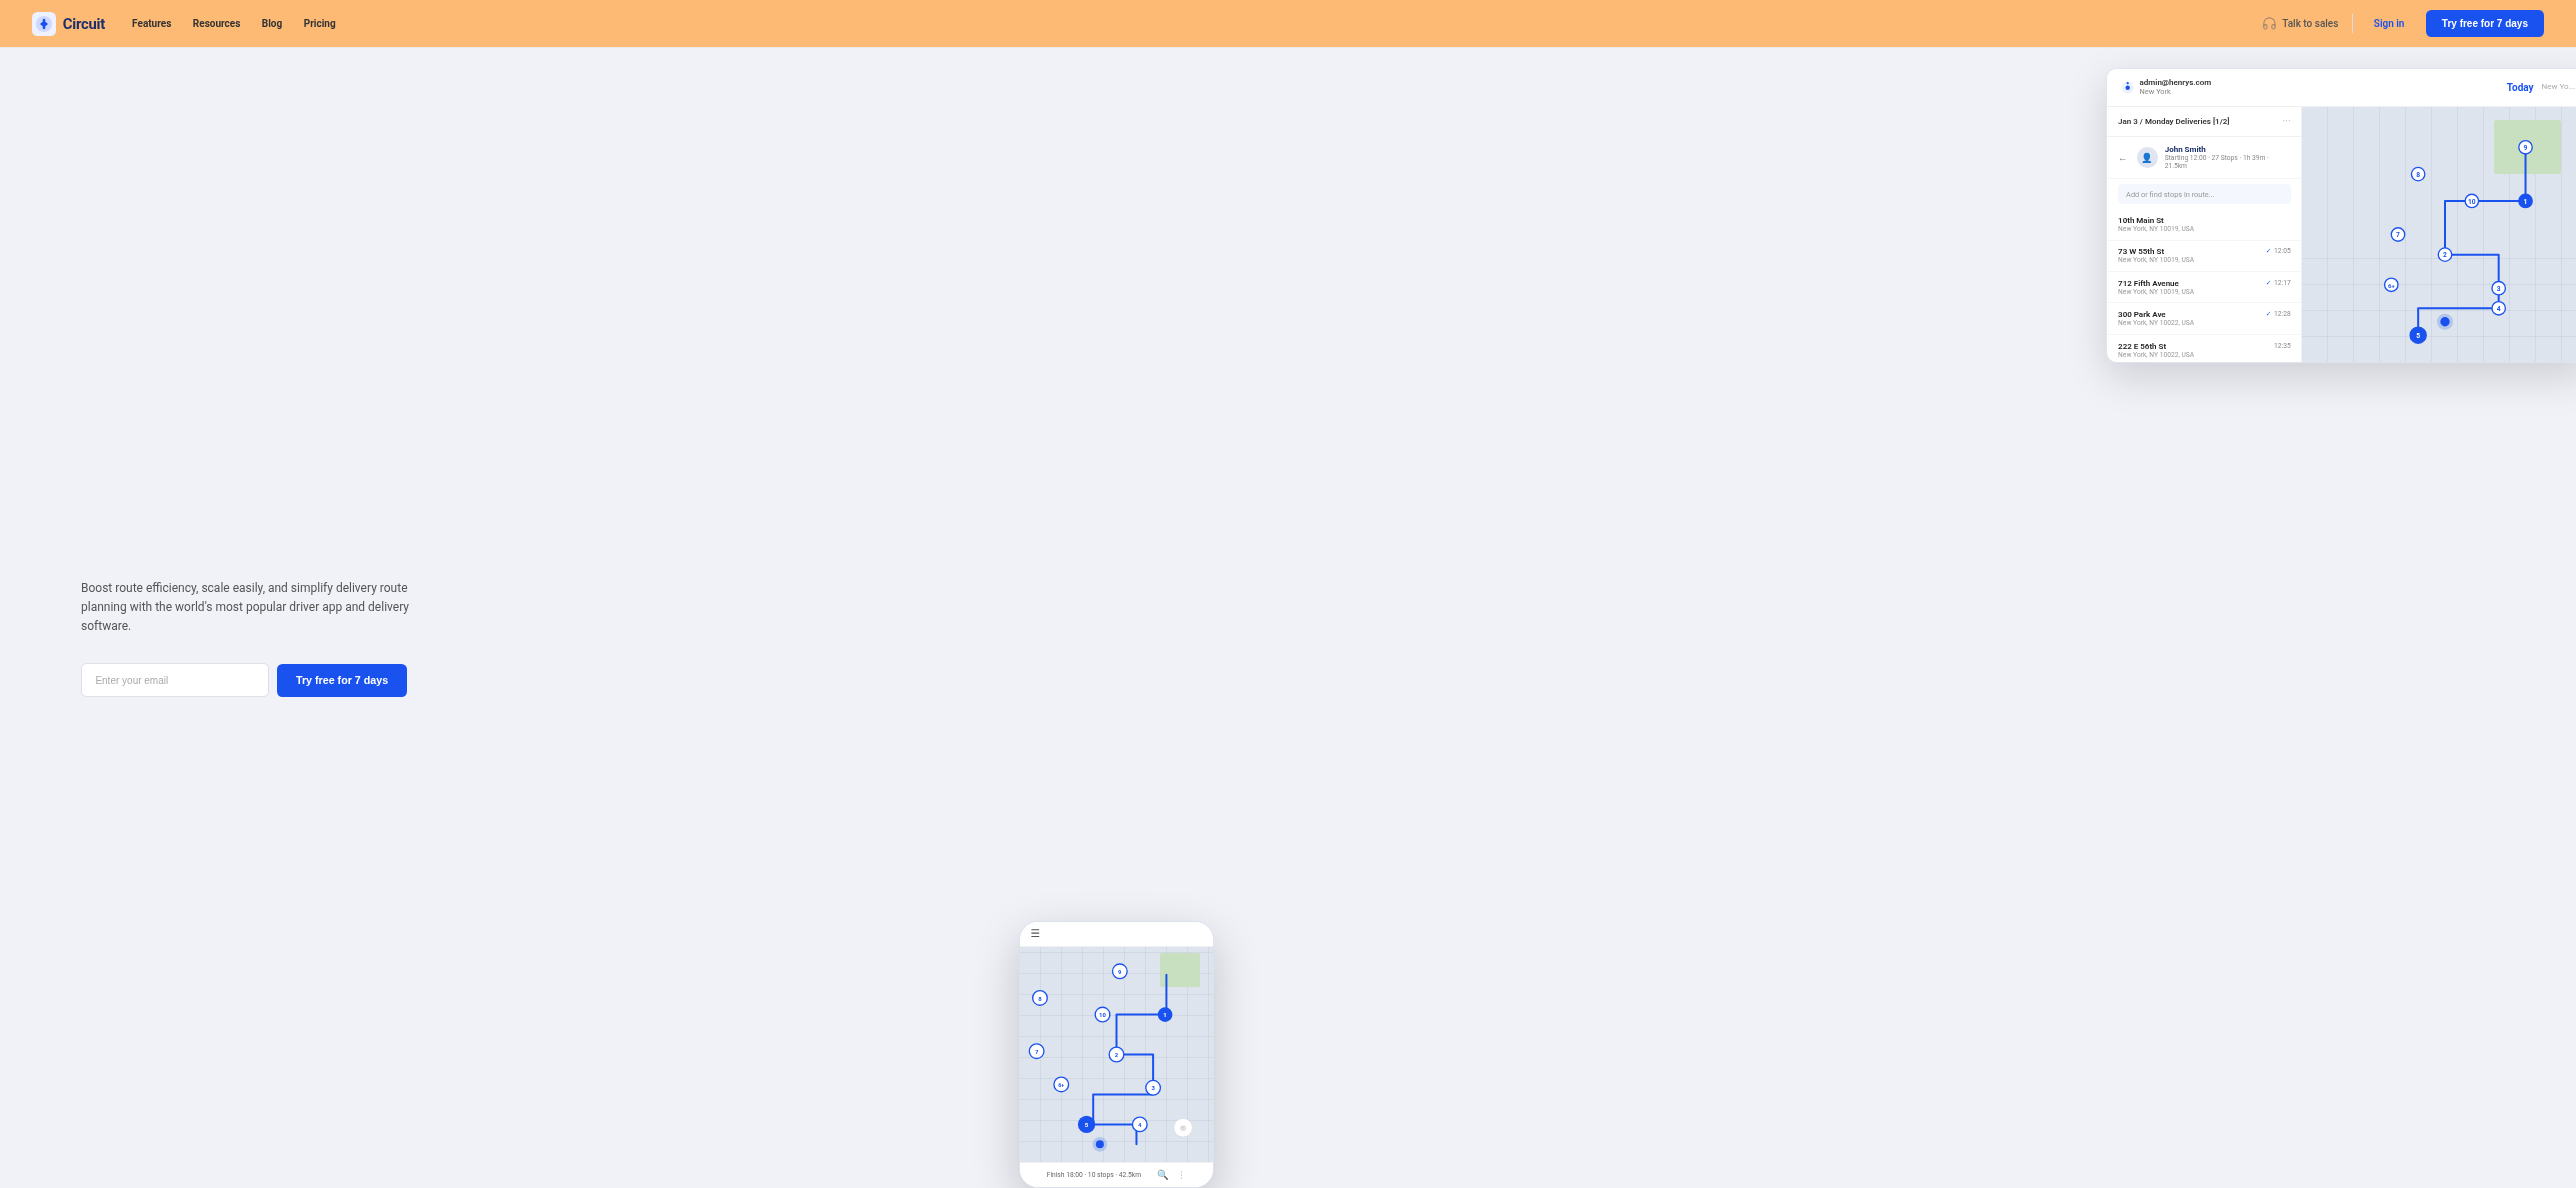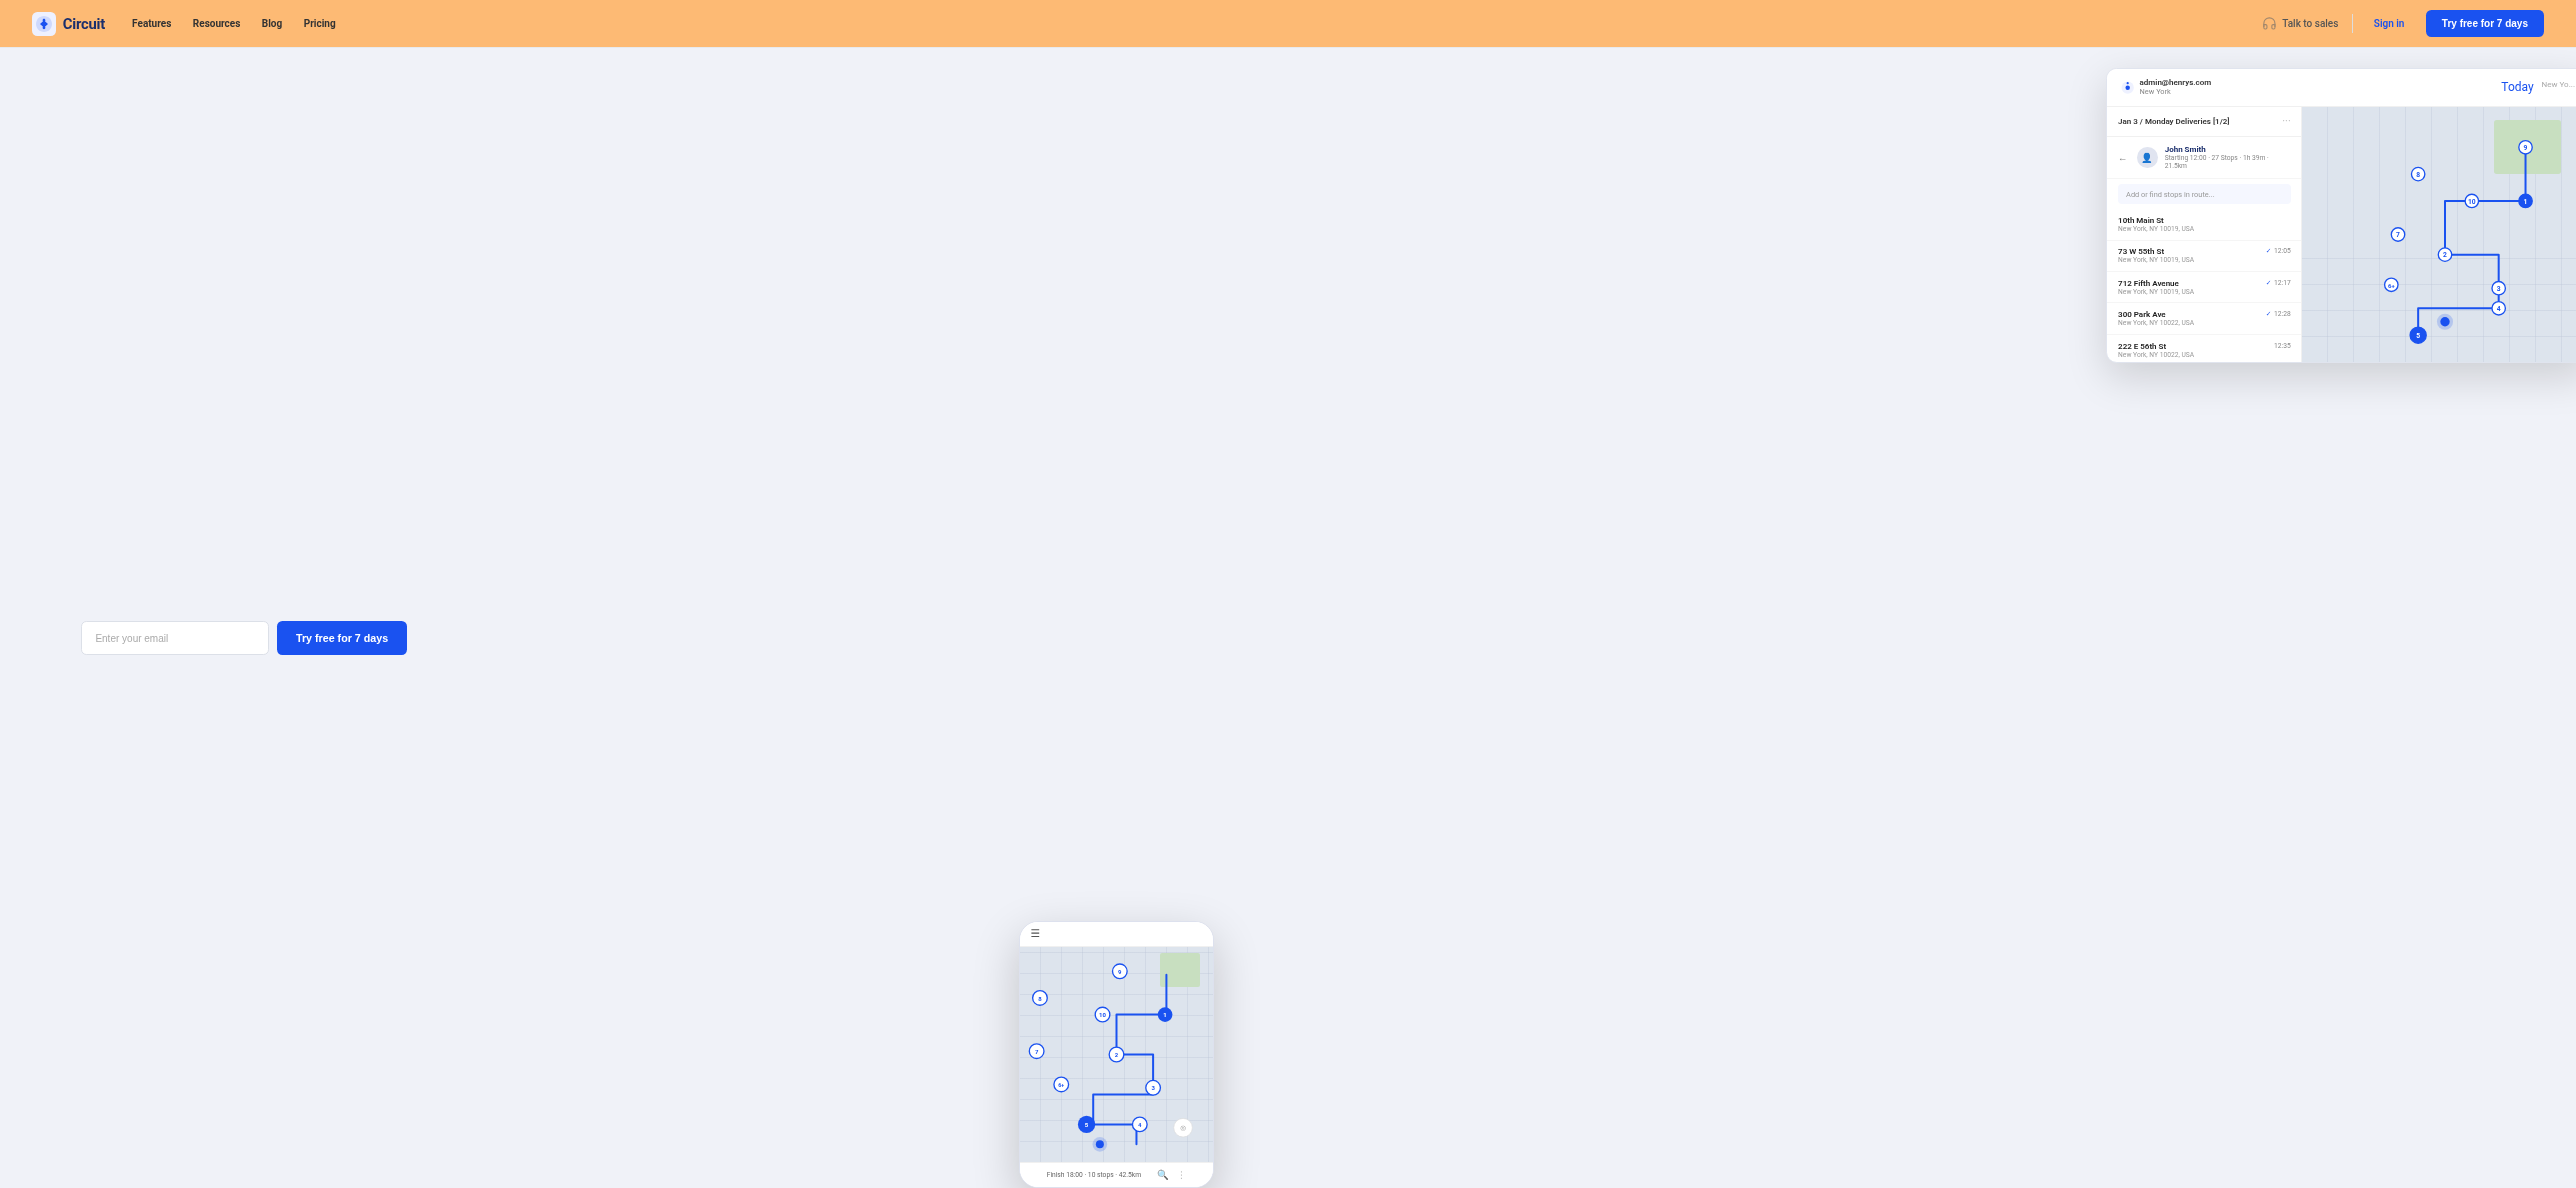--- a/index.html
+++ b/index.html
@@ -248,23 +248,23 @@
       font-size: 7.4px;
       color: #888;
     }
 
     .mockup-date-tabs {
       display: flex;
       gap: 8px;
     }
 
     .mockup-date-tab {
-      font-size: 12px;
+      font-size: 10px;
       color: #1a52f0;
-      font-weight: 400;
+      font-weight: 700;
     }
 
     .mockup-date-tab-inactive {
       font-size: 8px;
       color: #aaa;
     }
 
     .desktop-mockup-body {
       display: flex;
       height: 255px;
@@ -544,20 +544,21 @@
 
     <div class="nav-divider"></div>
 
     <a class="sign-in-btn" href="#">Sign in</a>
     <button class="try-free-btn-nav">Try free for 7 days</button>
   </div>
 </nav>
 
 <section class="hero">
   <div class="hero-content">
+    <p class="hero-subtitle">Boost route efficiency, scale easily, and simplify delivery route planning with the world's most popular driver app and delivery software.</p>
     <div class="email-form">
       <input class="email-input" type="email" placeholder="Enter your email" style="">
       <button class="try-free-btn-hero">Try free for 7 days</button>
     </div>
   </div>
 
   <div class="hero-visuals">
 
     <div class="desktop-mockup">
       <div class="desktop-mockup-header">

